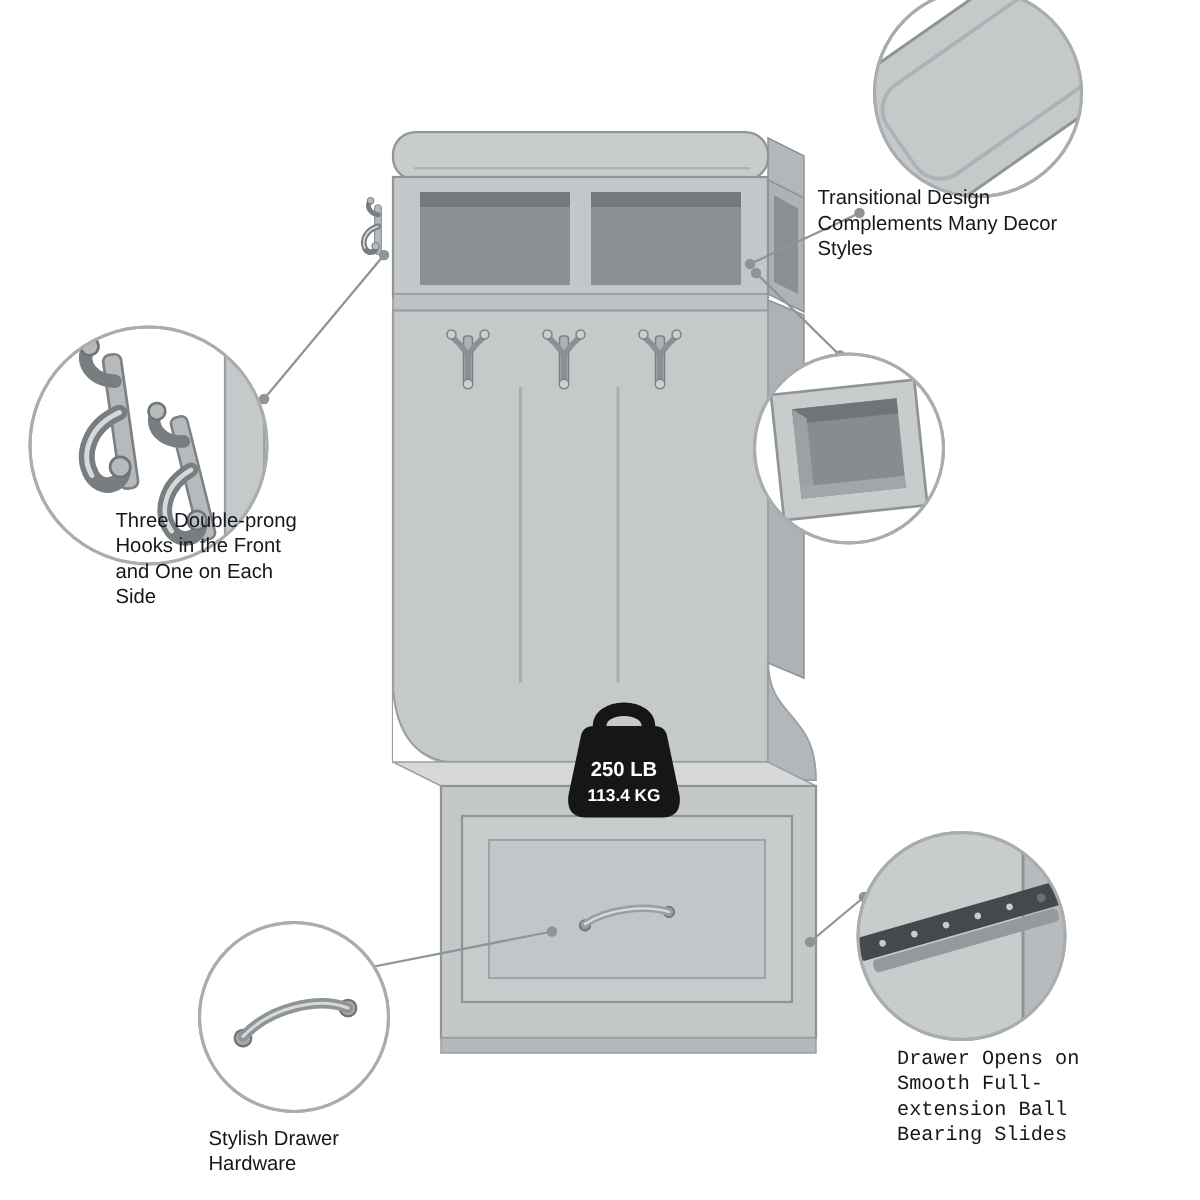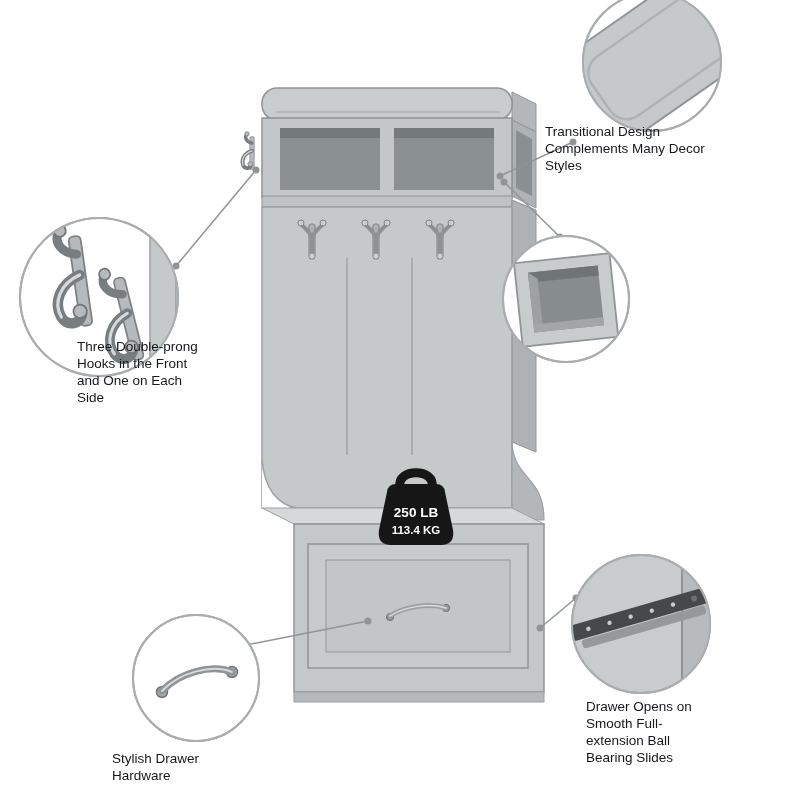--- a/index.html
+++ b/index.html
@@ -205,17 +205,17 @@
       </g>
       <circle cx="196" cy="678" r="63" fill="none" stroke="#a9adb0" stroke-width="2"></circle>
     </g>
   </svg>
 
   <div class="label" style="left:545px;top:123px;width:170px;">Transitional Design Complements Many Decor Styles</div>
 
   <div class="label" style="left:37px;top:338px;width:122px;margin-left:40px;">Three Double-prong Hooks in the Front and One on Each Side</div>
 
 
-  <div class="label" style="left:586px;top:698px;width:125px;">Drawer Opens on Smooth Full-extension Ball Bearing Slides</div>
-
-  <div class="label" style="left:112px;top:750px;width:140px;">Stylish Drawer Hardware</div>
+  <div class="label" style="left:598px;top:698px;width:125px;font-family:Liberation Mono, monospace;">Drawer Opens on Smooth Full-extension Ball Bearing Slides</div>
+
+  <div class="label" style="left:139px;top:750px;width:140px;">Stylish Drawer Hardware</div>
 
 </div>
 
 </body></html>

